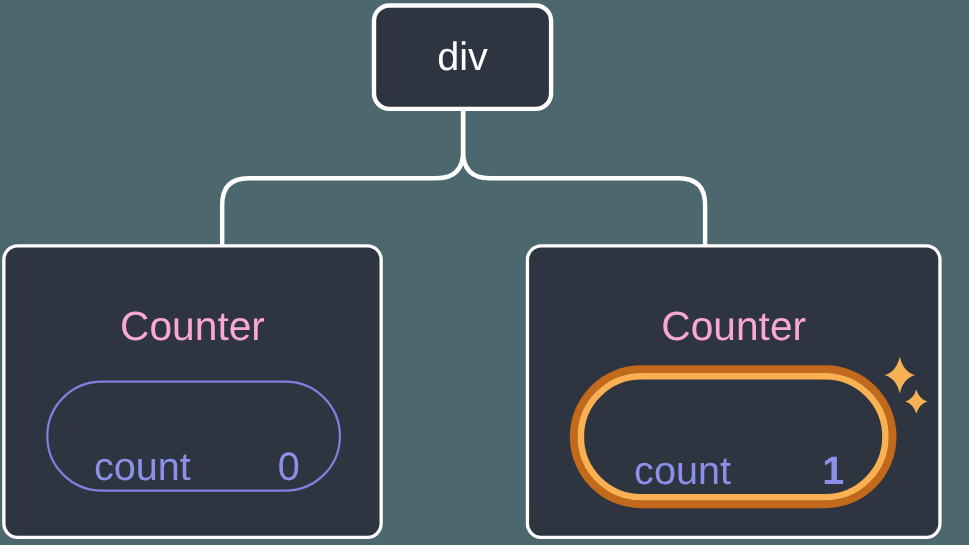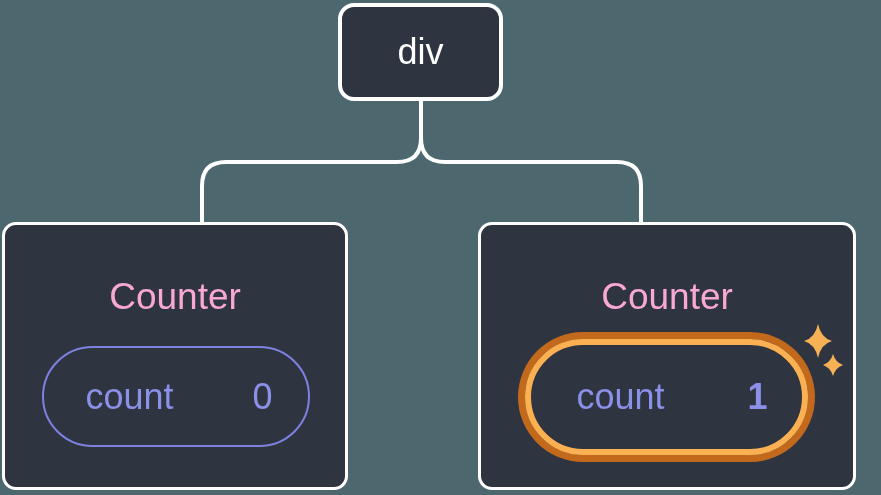--- a/index.html
+++ b/index.html
@@ -41,21 +41,21 @@
     margin-top: 52px;
     text-align: center;
     color: #f9a8d4;
     font-size: 37px;
     font-weight: 500;
     line-height: 1.1;
   }
 
   .pill {
     position: absolute;
-    display: flex; align-items: center;
+    display: flex; align-items: flex-end;
     box-sizing: border-box;
     border-radius: 9999px;
     overflow: hidden;
   }
   .pill-plain {
     left: 37px; top: 121px;
     width: 268px; height: 101px;
     border: 2px solid #7d82e0;
   }
   .pill-highlight {

